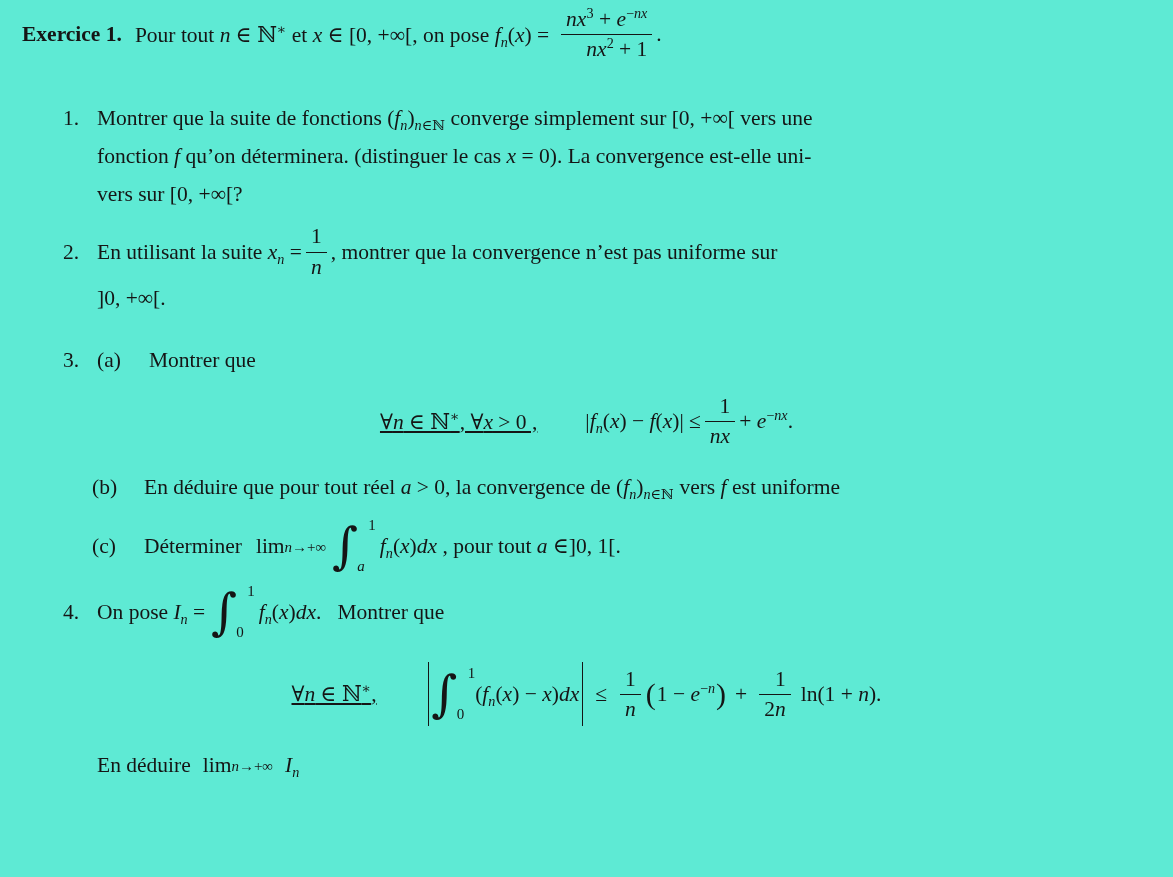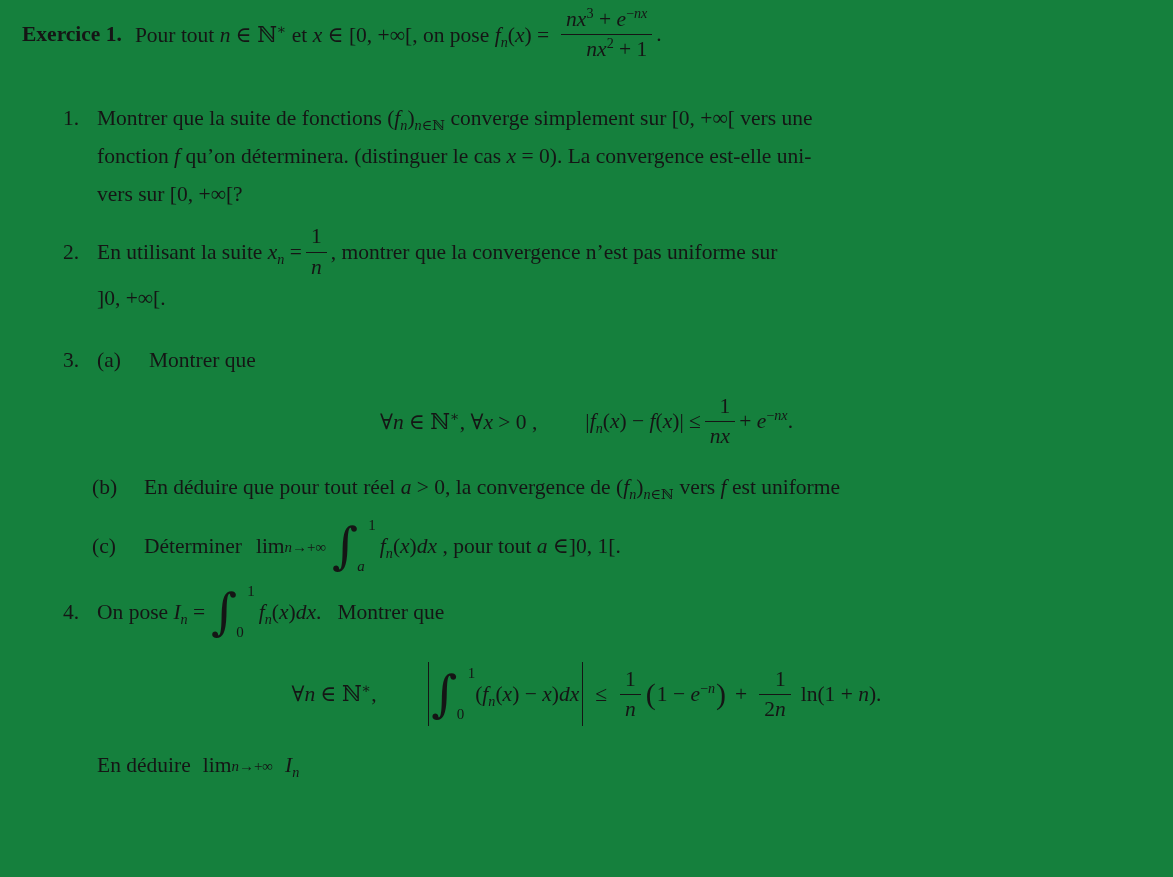--- a/index.html
+++ b/index.html
@@ -1,18 +1,18 @@
 <!DOCTYPE html>
 <html><head>
 <meta charset="utf-8">
 <style>
   html,body{margin:0;padding:0;background:#ffffff;}
   .page{
     width:1173px;height:877px;position:relative;overflow:hidden;
-    background:#15803d;color:#151515;
+    background:#5eead4;color:#151515;
     font-family:"Liberation Serif","DejaVu Serif","DejaVu Sans",serif;
     font-size:21.5px;
   }
   .bold{font-weight:bold;}
   .m{font-style:italic;}
   sup{font-size:0.66em;line-height:0;}
   sub{font-size:0.66em;line-height:0;}
   
   .header{display:flex;align-items:center;padding:8px 0 0 22px;}
   .header .lead{margin-left:13px;margin-right:8px;}
@@ -25,21 +25,21 @@
   .liner.center{align-items:center;}
   .inum{flex:none;width:34px;margin-left:63px;}
   .slabel{flex:none;width:52px;margin-left:92px;}
   .slabel.inrow{margin-left:0;}
   .cont{margin-left:97px;line-height:38px;}
   .cont2{margin-left:144px;line-height:38px;}
   .ml4{margin-left:4px;} .ml6{margin-left:6px;} .ml12{margin-left:12px;}
   .ml14{margin-left:14px;} .ml16{margin-left:16px;} .ml97{margin-left:97px;}
   
   .eqrow{display:flex;align-items:center;justify-content:center;}
-  .q{margin-right:48px;}
+  .q{margin-right:48px;text-decoration:underline;}
   .rel{margin:0 9px;}
   .plus{margin:0 8px;}
   
   .lim{display:inline-flex;flex-direction:row;align-items:center;line-height:1.05;}
   .lim-bot{font-size:15px;margin-top:3px;}
   
   .bigint{display:inline-flex;align-items:center;}
   .int-sym{font-size:50px;line-height:0.95;font-family:"DejaVu Serif","DejaVu Sans",serif;}
   .int-lims{display:inline-flex;flex-direction:column;justify-content:space-between;
             align-items:flex-start;height:56px;font-size:15px;margin-left:1px;line-height:1;}

